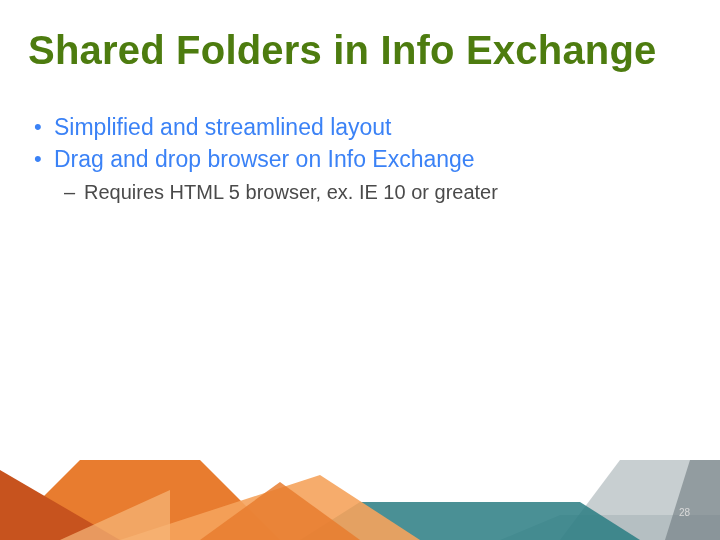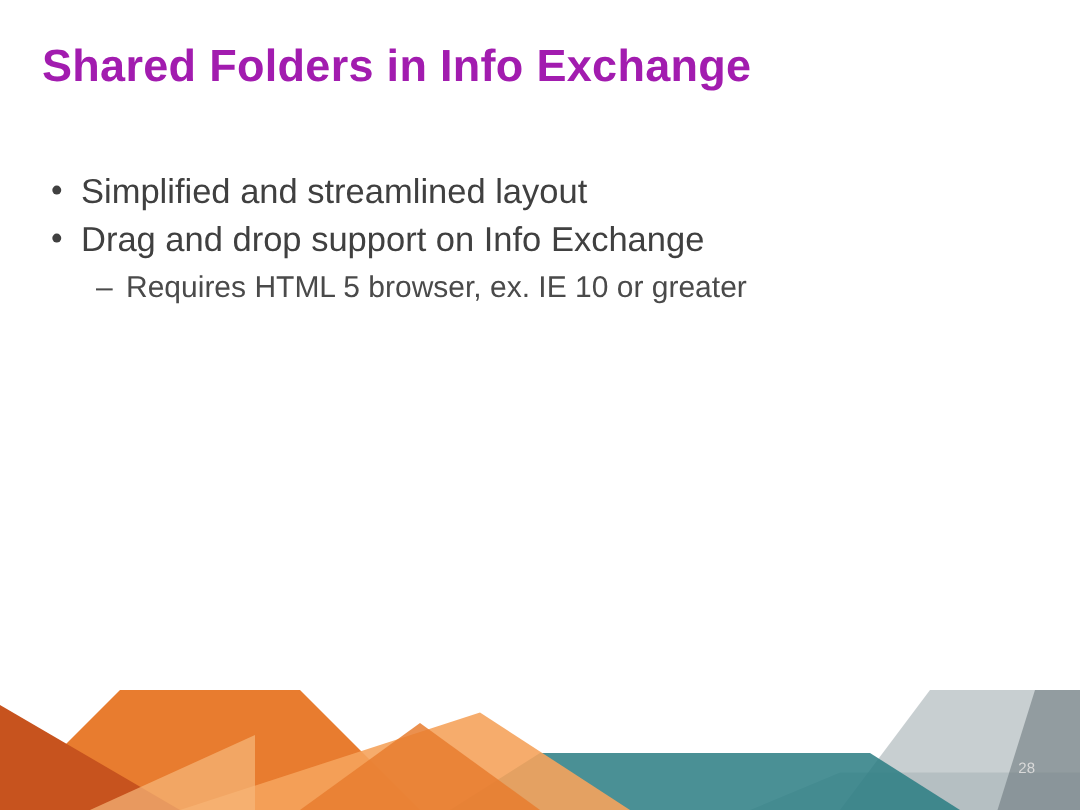--- a/index.html
+++ b/index.html
@@ -12,34 +12,34 @@
   }
   .slide {
     width: 720px;
     height: 540px;
     position: relative;
   }
   .title {
     position: absolute;
     top: 28px;
     left: 28px;
-    font-size: 30px;
+    font-size: 40px;
     font-weight: bold;
-    color: #a21caf;
+    color: #4d7c0f;
     letter-spacing: 0.2px;
   }
   .content {
     position: absolute;
     top: 112px;
     left: 28px;
     right: 40px;
   }
   .bullet-1 {
     font-size: 23px;
-    color: #404040;
+    color: #3b82f6;
     line-height: 1.32;
     padding-left: 26px;
     position: relative;
     margin-bottom: 2px;
   }
   .bullet-1::before {
     content: "•";
     position: absolute;
     left: 6px;
     top: 0;
@@ -79,21 +79,21 @@
 </style>
 </head>
 <body>
 
 <div class="slide">
 
   <h1 class="title">Shared Folders in Info Exchange</h1>
 
   <div class="content">
     <div class="bullet-1">Simplified and streamlined layout</div>
-    <div class="bullet-1">Drag and drop support on Info Exchange</div>
+    <div class="bullet-1">Drag and drop browser on Info Exchange</div>
     <div class="bullet-2">Requires HTML 5 browser, ex. IE 10 or greater</div>
   </div>
 
   <svg class="footer-art" viewBox="0 0 720 80" preserveAspectRatio="none">
 
     <polygon points="500,80 720,80 720,55 560,55" fill="#d6dcde"></polygon>
 
     <polygon points="620,0 720,0 720,80 560,80" fill="#9aa7ab" fill-opacity="0.55"></polygon>
 
     <polygon points="690,0 720,0 720,80 665,80" fill="#6e7a7e" fill-opacity="0.6"></polygon>

